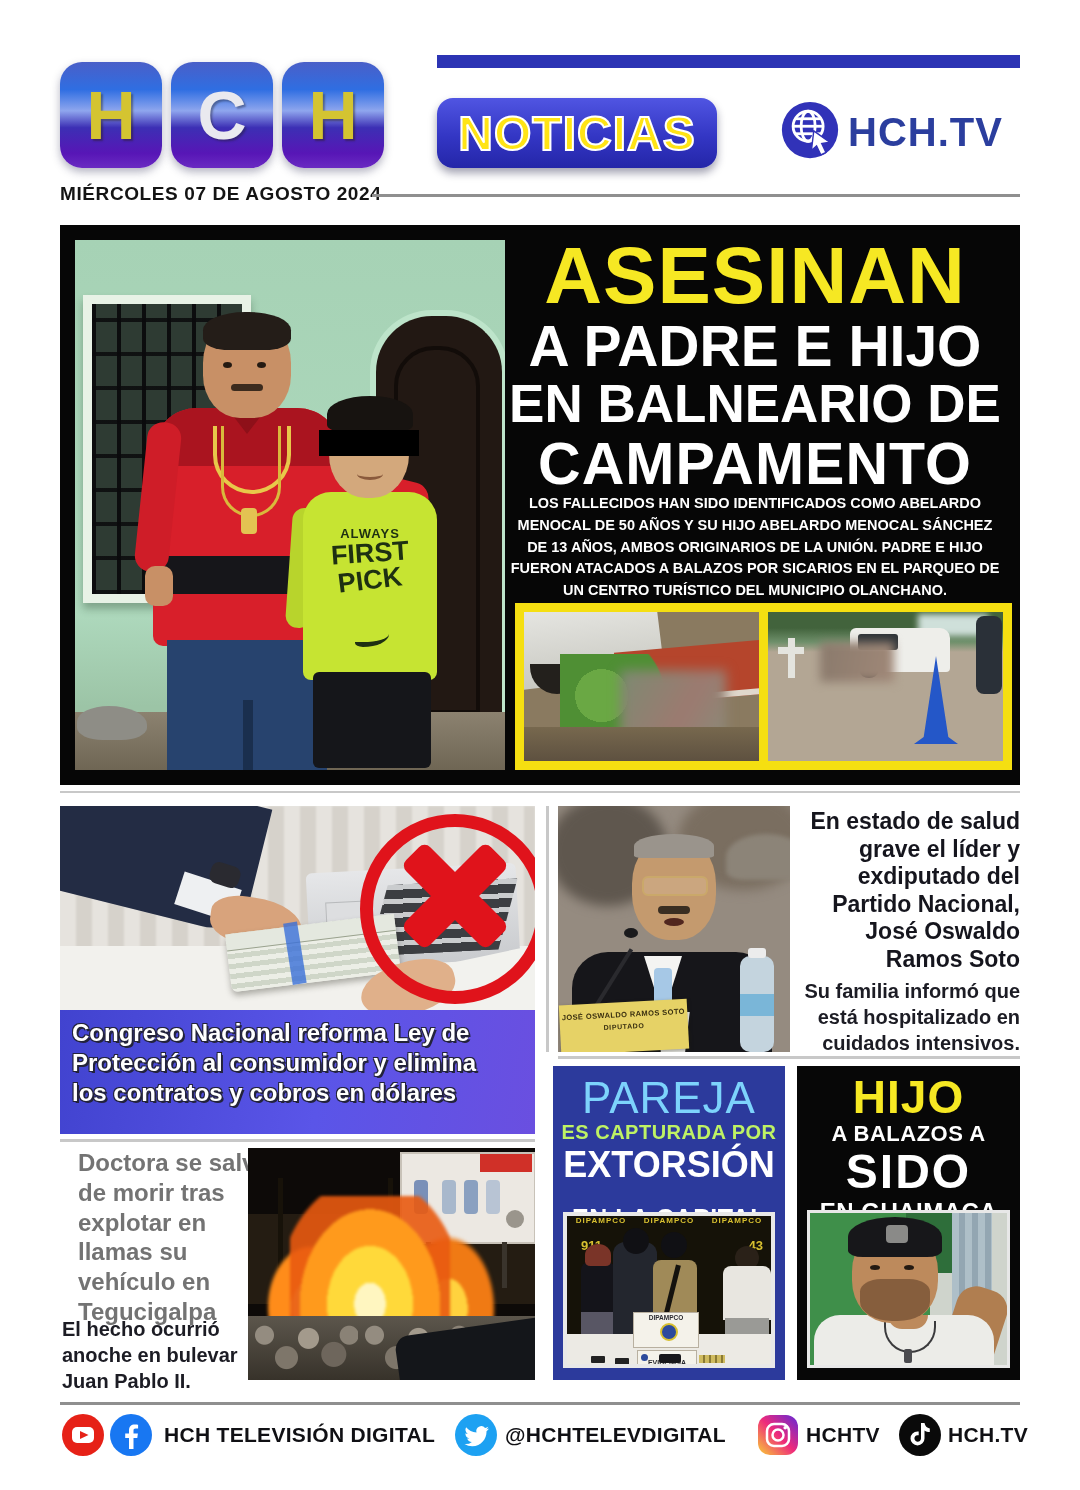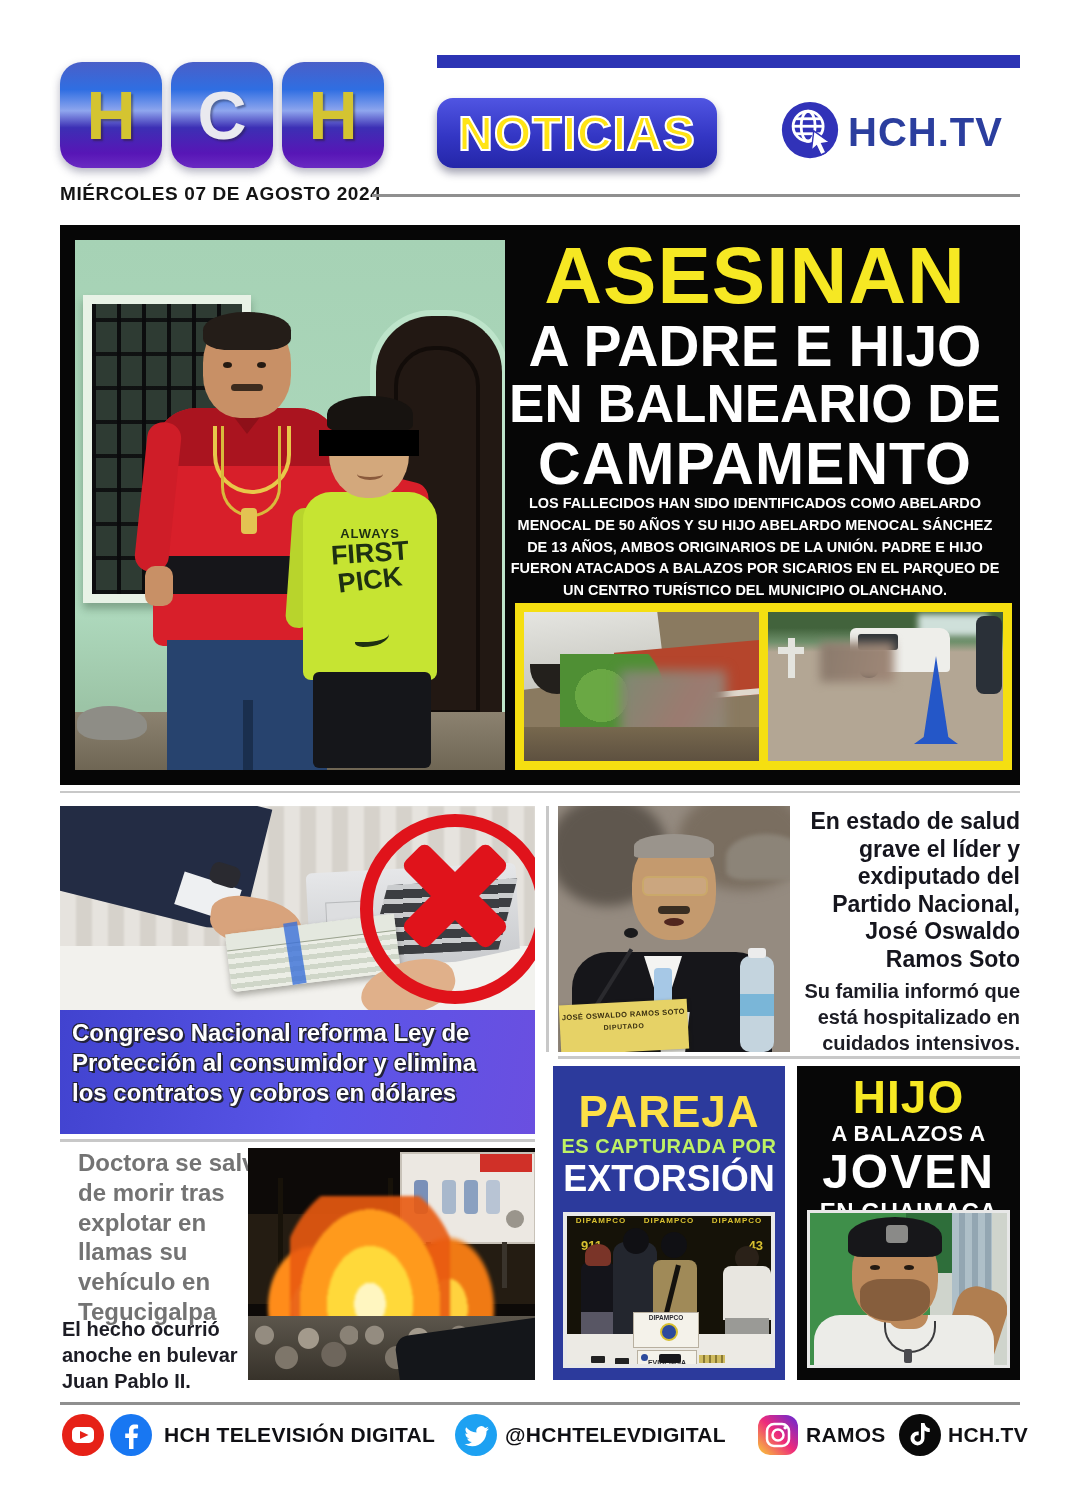--- a/index.html
+++ b/index.html
@@ -168,21 +168,21 @@
                 radial-gradient(circle at 35% 65%,#7e766a 0 11px,transparent 12px),
                 radial-gradient(circle at 55% 35%,#a39a8c 0 10px,transparent 11px),
                 radial-gradient(circle at 78% 60%,#6e665c 0 12px,transparent 13px),
                 radial-gradient(circle at 92% 30%,#8a8276 0 9px,transparent 10px),
                 linear-gradient(180deg,#5c564c,#37322a);
      background-size:110px 64px,110px 64px,110px 64px,110px 64px,110px 64px,100% 100%;}
   .tarp{left:150px;top:178px;width:160px;height:70px;background:#14161a;transform:rotate(-8deg);border-radius:14px;}
 
   
   .pareja-panel{left:553px;top:1066px;width:232px;height:314px;background:#2c3a9c;text-align:center;overflow:hidden;}
-  .pj-kicker{margin-top:24px;font-size:44px;font-weight:700;color:#fde047;line-height:1;letter-spacing:1px;}
+  .pj-kicker{margin-top:10px;font-size:44px;font-weight:400;color:#7dd3fc;line-height:1;letter-spacing:1px;}
   .pj-l2{font-size:20px;font-weight:800;color:#bef264;line-height:1.2;letter-spacing:.5px;}
   .pj-l3{font-size:36px;font-weight:800;color:#fff;line-height:1.15;}
   .pj-l4{font-size:25px;font-weight:800;color:#fff;line-height:1.15;letter-spacing:.5px;margin-top:19px;}
   .pareja-photo{left:10px;top:146px;width:212px;height:156px;background:#151208;border:4px solid #e8e8e8;box-sizing:border-box;overflow:hidden;text-align:left;}
   .dip-banner{left:0;top:2px;width:100%;display:flex;justify-content:space-around;}
   .dip-banner span{font-size:8px;font-weight:700;color:#d8c030;letter-spacing:1px;}
   .dip-num{font-size:13px;font-weight:800;color:#d8c030;top:22px;}
   .pj-officer{top:26px;width:44px;height:96px;background:#23262e;border-radius:12px 12px 0 0;}
   .pj-mask{top:12px;width:26px;height:26px;background:#101014;border-radius:50%;}
   .pj-vest{left:86px;top:44px;width:44px;height:60px;background:#a08a58;border-radius:8px;}
@@ -481,21 +481,21 @@
       <div class="abs pj-gun"></div>
       <div class="abs pj-phone" style="left:24px;"></div>
       <div class="abs pj-phone" style="left:48px;top:142px;"></div>
       <div class="abs pj-money"></div>
     </div>
   </div>
 
   <div class="abs matan-panel">
     <div class="mt-kicker">HIJO</div>
     <div class="mt-l2">A BALAZOS A</div>
-    <div class="mt-l3">JOVEN</div>
+    <div class="mt-l3">SIDO</div>
     <div class="mt-l4">EN GUAIMACA</div>
     <div class="abs matan-photo">
       <div class="abs mt-wall"></div>
       <div class="abs mt-wall2"></div>
       <div class="abs mt-curtain"></div>
       <div class="abs mt-arm"></div>
       <div class="abs mt-tee">
         <div class="abs mt-neck"></div>
         <div class="abs mt-chain"></div>
         <div class="abs mt-pendant"></div>
@@ -543,21 +543,21 @@
             <stop offset=".5" stop-color="#ee2a7b"></stop>
             <stop offset="1" stop-color="#6228d7"></stop>
         </linearGradient>
       </defs>
       <rect x="1" y="1" width="40" height="40" rx="12" fill="url(#iggrad)"></rect>
       <rect x="10" y="10" width="22" height="22" rx="7" fill="none" stroke="#ffffff" stroke-width="2.5"></rect>
       <circle cx="21" cy="21" r="5.5" fill="none" stroke="#ffffff" stroke-width="2.5"></circle>
       <circle cx="28.2" cy="13.8" r="1.8" fill="#ffffff"></circle>
     </svg>
   </div>
-  <div class="abs f-label" style="left:806px;">RAMOS</div>
+  <div class="abs f-label" style="left:806px;">HCHTV</div>
 
   <div class="abs f-icon" style="left:899px;">
     <svg viewBox="0 0 42 42" width="42" height="42">
       <circle cx="21" cy="21" r="21" fill="#0a0a0a"></circle>
       <path d="M25.5 9c.5 3 2.4 5 5.3 5.5v3.6c-2 0-3.8-.6-5.3-1.7v8a7 7 0 1 1-7-7c.4 0 .8 0 1.2.1v3.8a3.3 3.3 0 1 0 2.3 3.2V9h3.5z" fill="#ffffff"></path>
     </svg>
   </div>
   <div class="abs f-label" style="left:948px;">HCH.TV</div>
 
 </div>

